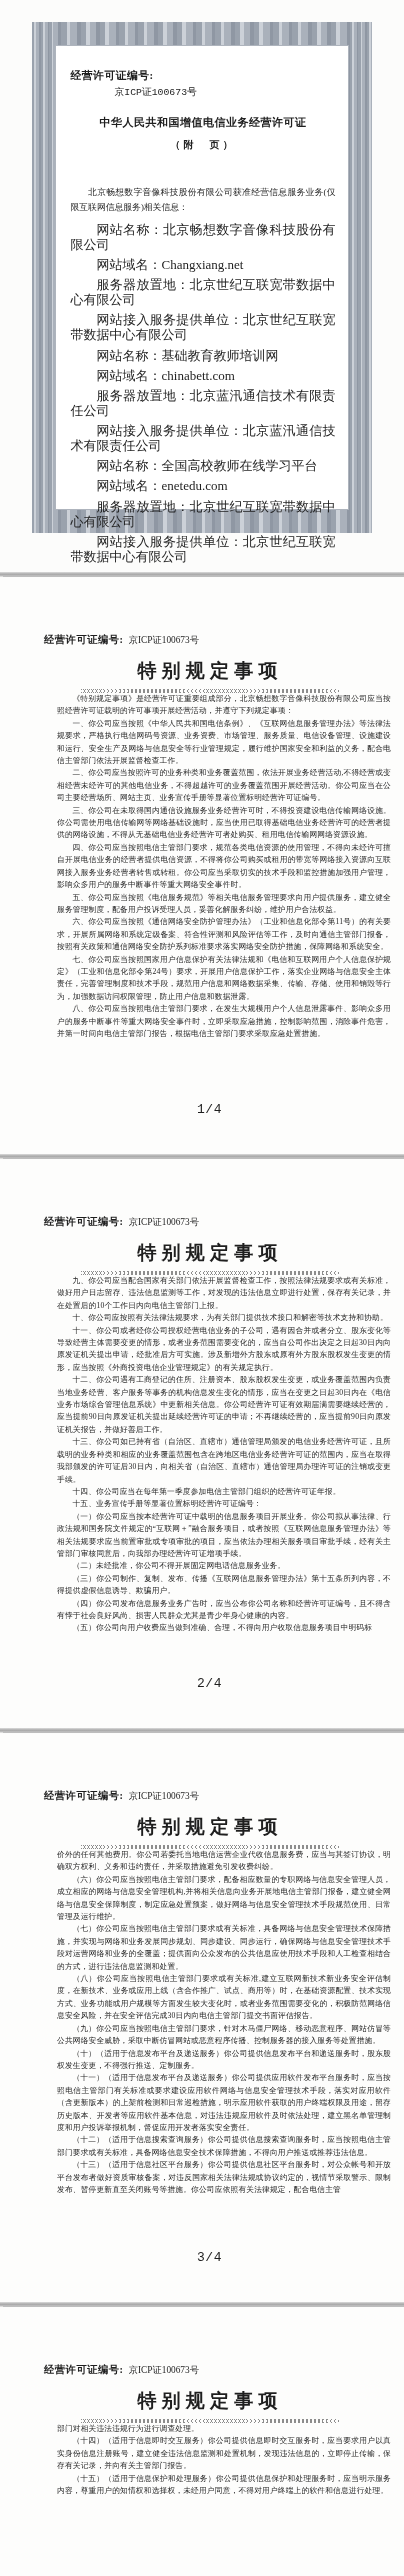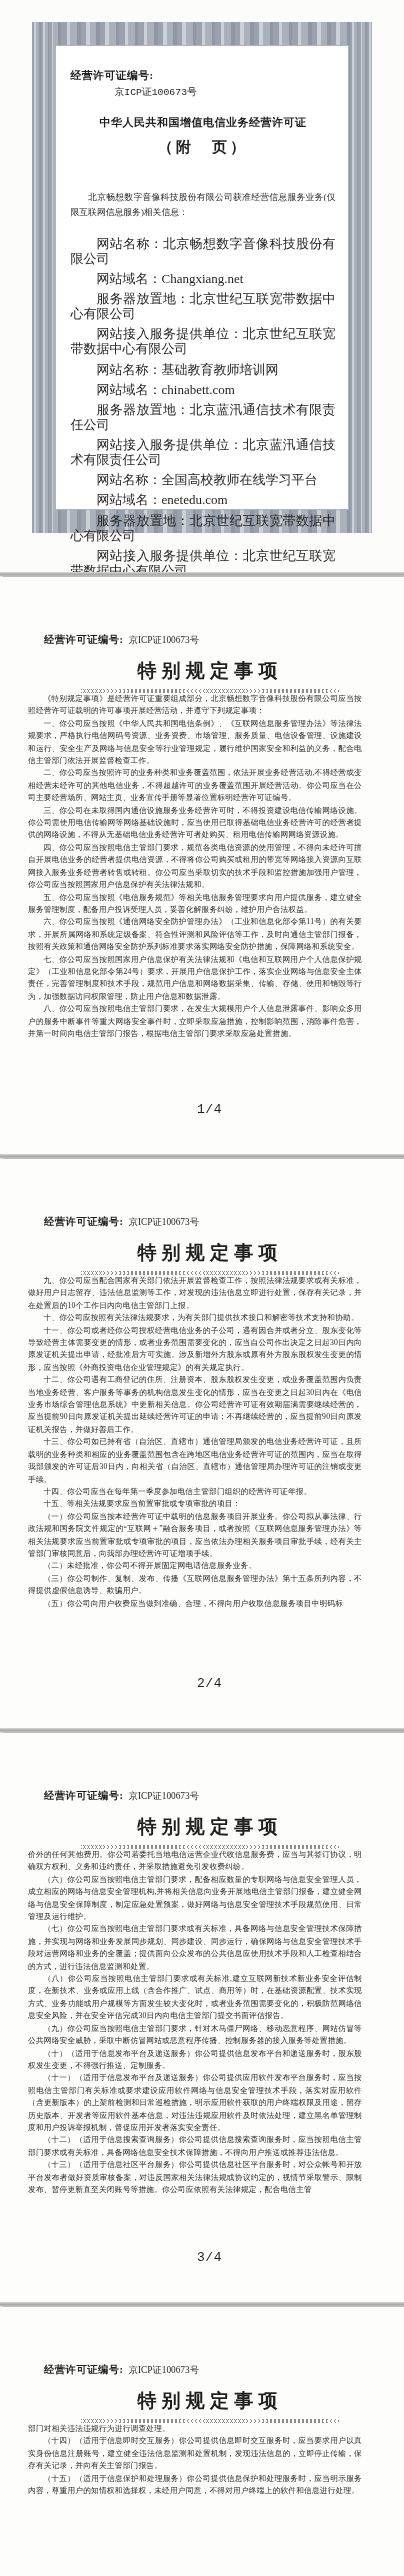--- a/index.html
+++ b/index.html
@@ -10,38 +10,38 @@
   .page1{position:relative;width:405px;height:572px;}
   .cert{box-sizing:border-box;position:absolute;left:32px;top:22px;width:340px;height:511px;
         background:#fff;
         border:23px solid #b0b6bf;
         border-image:repeating-linear-gradient(90deg,#9aa2ad 0 4.6px,#ccd1d8 4.6px 7.7px,#aab1bb 7.7px 13.4px,#8f97a3 13.4px 16.5px) 44;
         box-shadow:inset 0 0 0 1px #aeb4bd, inset 0 0 0 2.1px #ffffff;}
   .cert-inner{position:relative;height:100%;box-sizing:border-box;padding:24px 13.4px 0 15.5px;}
   .cert-no-label{font-size:10.8px;font-weight:bold;letter-spacing:0.5px;margin:0;}
   .cert-no-value{font-size:9.8px;margin:3.1px 0 0 44px;font-family:"Liberation Mono","DejaVu Sans Mono",monospace;}
   .cert-title{font-size:11px;font-weight:bold;text-align:center;letter-spacing:0.5px;margin:15.5px 0 0;}
-  .cert-subtitle{font-size:15px;font-weight:bold;text-align:center;letter-spacing:3.1px;margin:8.2px 0 0;}
-  .cert-intro{font-size:8.8px;line-height:15px;text-indent:2em;text-align:justify;margin:33px 0 16px;}
+  .cert-subtitle{font-size:10px;font-weight:bold;text-align:center;letter-spacing:3.1px;margin:8.2px 0 0;}
+  .cert-intro{font-size:8.8px;line-height:15px;text-indent:2em;text-align:justify;margin:33px 0 7px;}
   .cert-line{font-size:13px;line-height:15px;text-indent:2em;text-align:justify;margin:5.2px 0 0;}
 
   
   .sp{position:relative;width:405px;background:#fdfdfc;}
   .sp-edge{position:absolute;left:0;top:0;width:100%;height:3.6px;
            background:linear-gradient(#dcdcdc,#a7a7a7 55%,#c2c2c2);box-shadow:0 0.5px 1px rgba(0,0,0,.25);}
   .sp-head{position:absolute;left:44px;top:61px;width:332px;}
   .sp-no-row{display:flex;align-items:baseline;}
   .sp-no-label{font-size:10.3px;font-weight:bold;letter-spacing:0.5px;}
   .sp-no-value{font-size:9.3px;margin-left:5.2px;}
   .sp-title{font-size:19px;font-weight:bold;text-align:center;letter-spacing:5.2px;margin:11.3px 0 0;}
   .zigzag{height:3.1px;width:78%;margin:5.2px auto 0;
           background:
             repeating-linear-gradient(115deg,#8d8d8d 0 0.8px,transparent 0.8px 3.6px),
             repeating-linear-gradient(65deg,#8d8d8d 0 0.8px,transparent 0.8px 3.6px);}
-  .sp-body{position:absolute;left:28px;top:121px;width:334px;font-size:7.7px;line-height:12.4px;
+  .sp-body{position:absolute;left:57px;top:121px;width:334px;font-size:7.7px;line-height:12.4px;
            text-align:justify;letter-spacing:0.2px;}
   .sp-body p{margin:0;text-indent:2em;}
   .sp-body p.cont{text-indent:0;}
   .pagenum{position:absolute;left:7px;width:100%;bottom:37px;text-align:center;
            font-size:13px;letter-spacing:0.5px;font-family:"Liberation Mono","DejaVu Sans Mono",monospace;}
 </style>
 </head>
 <body>
 
 <div class="canvas">
@@ -78,21 +78,21 @@
         <span class="sp-no-value">京ICP证100673号</span>
       </div>
       <div class="sp-title">特别规定事项</div>
       <div class="zigzag"></div>
     </div>
     <div class="sp-body">
       <p>《特别规定事项》是经营许可证重要组成部分，北京畅想数字音像科技股份有限公司应当按照经营许可证载明的许可事项开展经营活动，并遵守下列规定事项：</p>
       <p>一、你公司应当按照《中华人民共和国电信条例》、《互联网信息服务管理办法》等法律法规要求，严格执行电信网码号资源、业务资费、市场管理、服务质量、电信设备管理、设施建设和运行、安全生产及网络与信息安全等行业管理规定，履行维护国家安全和利益的义务，配合电信主管部门依法开展监督检查工作。</p>
       <p>二、你公司应当按照许可的业务种类和业务覆盖范围，依法开展业务经营活动,不得经营或变相经营未经许可的其他电信业务，不得超越许可的业务覆盖范围开展经营活动。你公司应当在公司主要经营场所、网站主页、业务宣传手册等显著位置标明经营许可证编号。</p>
       <p>三、你公司在未取得国内通信设施服务业务经营许可时，不得投资建设电信传输网络设施。你公司需使用电信传输网等网络基础设施时，应当使用已取得基础电信业务经营许可的经营者提供的网络设施，不得从无基础电信业务经营许可者处购买、租用电信传输网网络资源设施。</p>
-      <p>四、你公司应当按照电信主管部门要求，规范各类电信资源的使用管理，不得向未经许可擅自开展电信业务的经营者提供电信资源，不得将你公司购买或租用的带宽等网络接入资源向互联网接入服务业务经营者转售或转租。你公司应当采取切实的技术手段和监控措施加强用户管理，你公司应当按照国家用户信息保护有关法律法规和。</p>
+      <p>四、你公司应当按照电信主管部门要求，规范各类电信资源的使用管理，不得向未经许可擅自开展电信业务的经营者提供电信资源，不得将你公司购买或租用的带宽等网络接入资源向互联网接入服务业务经营者转售或转租。你公司应当采取切实的技术手段和监控措施加强用户管理，影响众多用户的服务中断事件等重大网络安全事件时。</p>
       <p>五、你公司应当按照《电信服务规范》等相关电信服务管理要求向用户提供服务，建立健全服务管理制度，配备用户投诉受理人员，妥善化解服务纠纷，维护用户合法权益。</p>
       <p>六、你公司应当按照《通信网络安全防护管理办法》（工业和信息化部令第11号）的有关要求，开展所属网络和系统定级备案、符合性评测和风险评估等工作，及时向通信主管部门报备，按照有关政策和通信网络安全防护系列标准要求落实网络安全防护措施，保障网络和系统安全。</p>
       <p>七、你公司应当按照国家用户信息保护有关法律法规和《电信和互联网用户个人信息保护规定》（工业和信息化部令第24号）要求，开展用户信息保护工作，落实企业网络与信息安全主体责任，完善管理制度和技术手段，规范用户信息和网络数据采集、传输、存储、使用和销毁等行为，加强数据访问权限管理，防止用户信息和数据泄露。</p>
       <p>八、你公司应当按照电信主管部门要求，在发生大规模用户个人信息泄露事件、影响众多用户的服务中断事件等重大网络安全事件时，立即采取应急措施，控制影响范围，消除事件危害，并第一时间向电信主管部门报告，根据电信主管部门要求采取应急处置措施。</p>
     </div>
     <div class="pagenum">1/4</div>
   </div>
 
   <div class="sp" style="height:574px">
     <div class="sp-edge"></div>
@@ -104,24 +104,25 @@
       <div class="sp-title">特别规定事项</div>
       <div class="zigzag"></div>
     </div>
     <div class="sp-body">
       <p>九、你公司应当配合国家有关部门依法开展监督检查工作，按照法律法规要求或有关标准，做好用户日志留存、违法信息监测等工作，对发现的违法信息立即进行处置，保存有关记录，并在处置后的10个工作日内向电信主管部门上报。</p>
       <p>十、你公司应按照有关法律法规要求，为有关部门提供技术接口和解密等技术支持和协助。</p>
       <p>十一、你公司或者经你公司授权经营电信业务的子公司，遇有因合并或者分立、股东变化等导致经营主体需要变更的情形，或者业务范围需要变化的，应当自公司作出决定之日起30日内向原发证机关提出申请，经批准后方可实施。涉及新增外方股东或原有外方股东股权发生变更的情形，应当按照《外商投资电信企业管理规定》的有关规定执行。</p>
       <p>十二、你公司遇有工商登记的住所、注册资本、股东股权发生变更，或业务覆盖范围内负责当地业务经营、客户服务等事务的机构信息发生变化的情形，应当在变更之日起30日内在《电信业务市场综合管理信息系统》中更新相关信息。你公司经营许可证有效期届满需要继续经营的，应当提前90日向原发证机关提出延续经营许可证的申请；不再继续经营的，应当提前90日向原发证机关报告，并做好善后工作。</p>
       <p>十三、你公司如已持有省（自治区、直辖市）通信管理局颁发的电信业务经营许可证，且所载明的业务种类和相应的业务覆盖范围包含在跨地区电信业务经营许可证的范围内，应当在取得我部颁发的许可证后30日内，向相关省（自治区、直辖市）通信管理局办理许可证的注销或变更手续。</p>
       <p>十四、你公司应当在每年第一季度参加电信主管部门组织的经营许可证年报。</p>
-      <p>十五、等相关法规要求应当前置审批或专项审批的项目：</p>
+      <p>十五、业务宣传手册等显著位置标明经营许可证编号：</p>
       <p>（一）你公司应当按本经营许可证中载明的信息服务项目开展业务。你公司拟从事法律、行政法规和国务院文件规定的“互联网＋”融合服务项目，或者按照《互联网信息服务管理办法》等相关法规要求应当前置审批或专项审批的项目，应当依法办理相关服务项目审批手续，经有关主管部门审核同意后，向我部办理经营许可证增项手续。</p>
       <p>（二）未经批准，你公司不得开展固定网电话信息服务业务。</p>
       <p>（三）你公司制作、复制、发布、传播《互联网信息服务管理办法》第十五条所列内容，不得提供虚假信息诱导、欺骗用户。</p>
+      <p>（四）你公司发布信息服务业务广告时，应当公布你公司名称和经营许可证编号，且不得含有悖于社会良好风尚、损害人民群众尤其是青少年身心健康的内容。</p>
       <p>（五）你公司向用户收费应当做到准确、合理，不得向用户收取信息服务项目中明码标</p>
     </div>
     <div class="pagenum">2/4</div>
   </div>
 
   <div class="sp" style="height:574px">
     <div class="sp-edge"></div>
     <div class="sp-head">
       <div class="sp-no-row">
         <span class="sp-no-label">经营许可证编号:</span>

